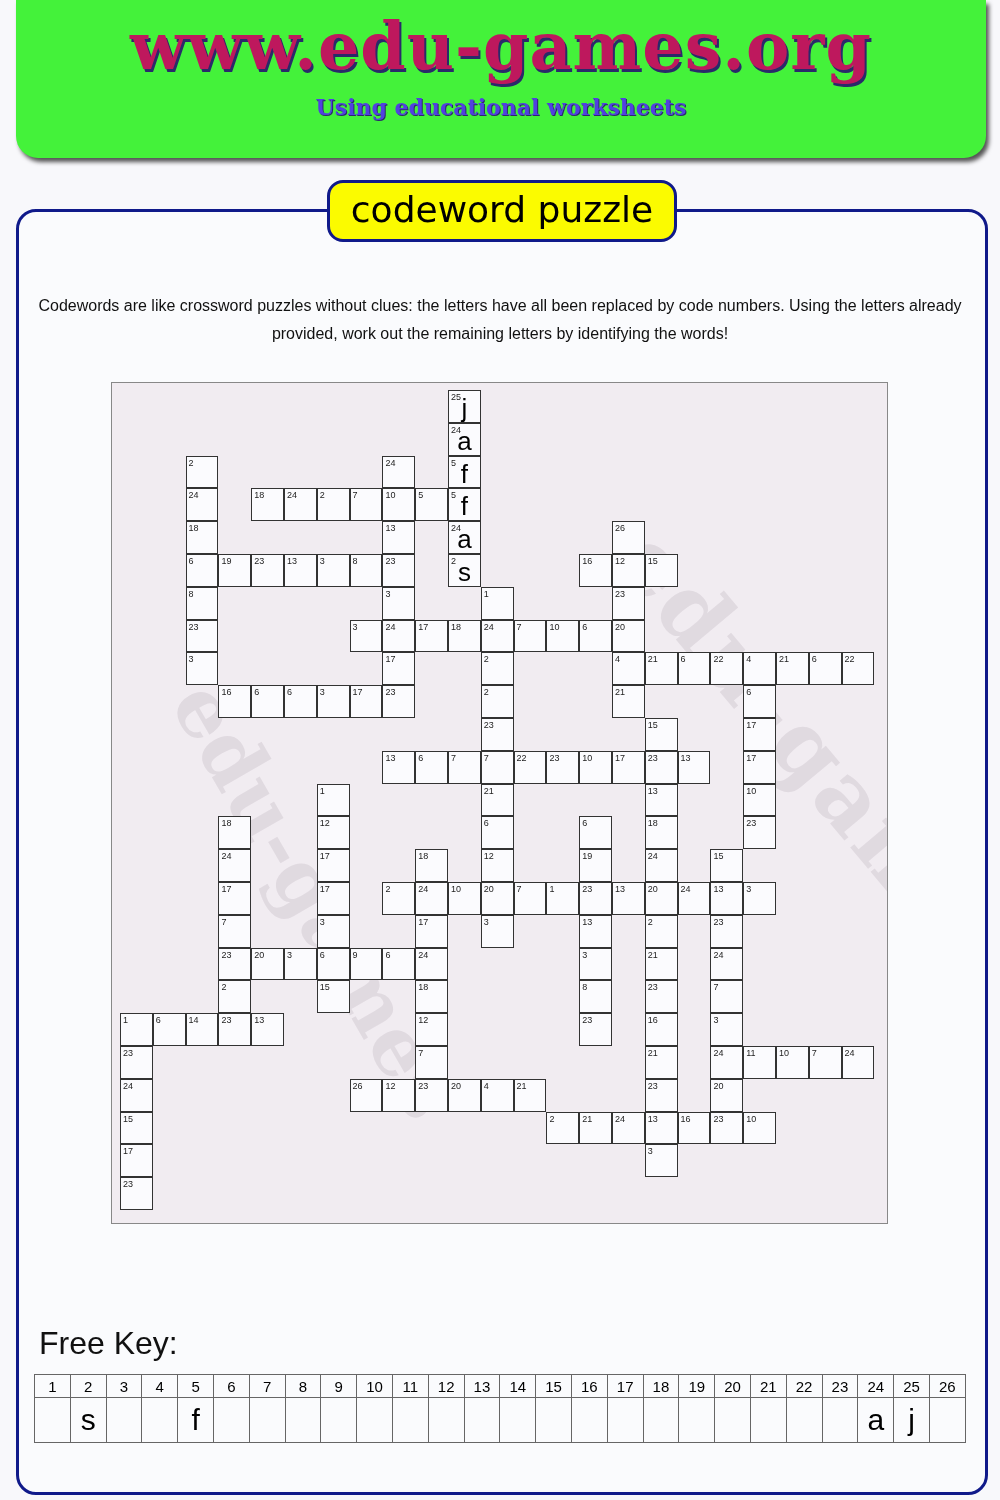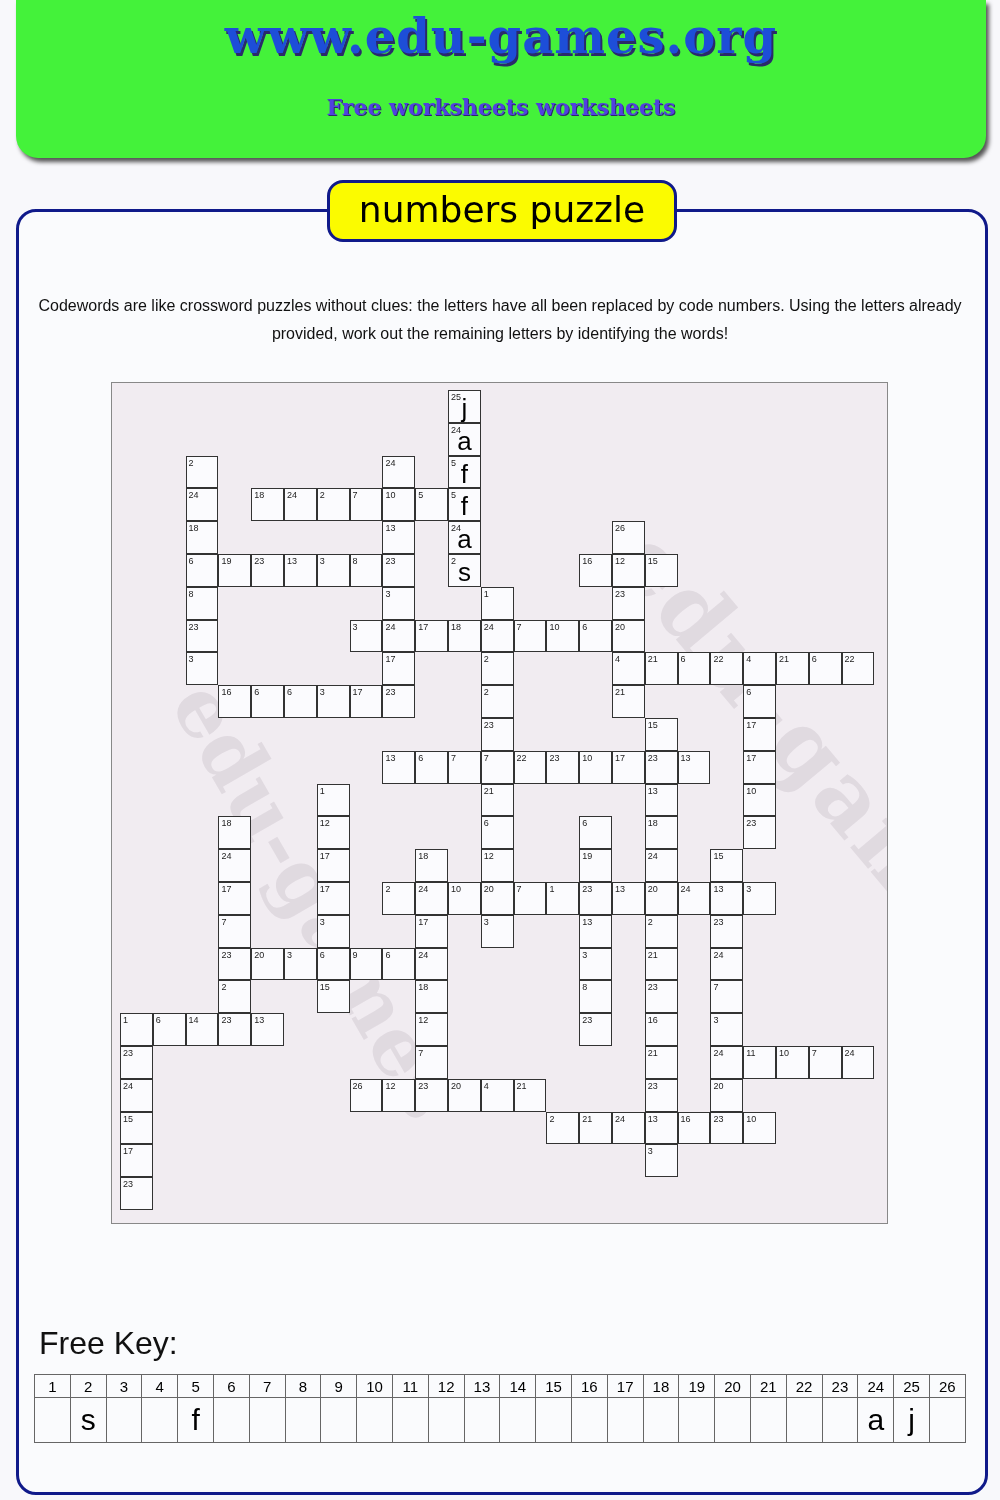--- a/index.html
+++ b/index.html
@@ -1,18 +1,18 @@
 <!DOCTYPE html>
 <html><head>
 <meta charset="utf-8">
 <style>
   html, body { margin:0; padding:0; }
   body { width:1000px; height:1500px; background:#f8f8fb; position:relative; overflow:hidden; font-family:"Liberation Sans", sans-serif; }
   .header { position:absolute; left:16px; top:0; width:970px; height:158px; background:#44f23a; border-radius:0 0 22px 22px; box-shadow:3px 4px 4px #555; }
-  .site-title { position:absolute; left:0; right:0; top:8px; text-align:center; font-family:"DejaVu Serif", serif; font-weight:bold; font-size:48px; color:#1d4ed8; text-shadow:2px 3px 0 #2a2a6a; letter-spacing:1px; }
+  .site-title { position:absolute; left:0; right:0; top:8px; text-align:center; font-family:"DejaVu Serif", serif; font-weight:bold; font-size:65px; color:#be185d; text-shadow:2px 3px 0 #2a2a6a; letter-spacing:1px; }
   .site-sub { position:absolute; left:0; right:0; top:94px; text-align:center; font-family:"DejaVu Serif", serif; font-weight:bold; font-size:22px; color:#5141e0; text-shadow:1px 1px 0 #2a2a6a; }
   .frame { position:absolute; left:16px; top:209px; width:966px; height:1280px; border:3px solid #101a8a; border-radius:20px; background:#fafbfd; }
   .pill { position:absolute; left:327px; top:180px; width:344px; height:56px; background:#fbfb00; border:3px solid #101a8a; border-radius:16px; text-align:center; line-height:54px; font-family:"DejaVu Sans", sans-serif; font-size:36px; color:#000; z-index:3; }
   .instructions { position:absolute; left:30px; top:292px; width:940px; text-align:center; font-size:16px; line-height:28px; color:#111; }
   .grid-box { position:absolute; left:111px; top:382px; width:775px; height:840px; border:1px solid #888; background:#f1ecf1; overflow:hidden; }
   .watermark { position:absolute; font-family:"DejaVu Serif", serif; font-size:90px; color:#ddd6dd; font-weight:bold; transform:rotate(50deg); left:420px; top:330px; letter-spacing:4px; white-space:nowrap; opacity:0.8; }
   .watermark2 { position:absolute; font-family:"DejaVu Serif", serif; font-size:80px; color:#ddd6dd; font-weight:bold; transform:rotate(60deg); left:-40px; top:470px; white-space:nowrap; opacity:0.8; }
   .cell { position:absolute; width:32.8px; height:32.8px; box-sizing:border-box; border:1px solid #333; background:#fbfbfe; }
   .cell .num { position:absolute; left:2px; top:1px; font-size:9px; color:#222; }
   .cell .let { position:absolute; left:0; right:0; top:2px; text-align:center; font-size:26px; color:#000; line-height:30px; }
@@ -20,25 +20,25 @@
   .key-table { position:absolute; left:34px; top:1374px; border-collapse:collapse; }
   .key-table td { border:1px solid #666; width:34.8px; text-align:center; padding:0; }
   .key-table tr.nums td { height:22px; font-size:15px; }
   .key-table tr.lets td { height:44px; font-size:30px; }
 </style>
 </head>
 <body>
 
 <div class="header">
   <div class="site-title">www.edu-games.org</div>
-  <div class="site-sub">Free worksheets worksheets</div>
+  <div class="site-sub">Using educational worksheets</div>
 </div>
 
 <div class="frame"></div>
-<div class="pill">numbers puzzle</div>
+<div class="pill">codeword puzzle</div>
 
 <div class="instructions">Codewords are like crossword puzzles without clues: the letters have all been replaced by code numbers. Using the letters already provided, work out the remaining letters by identifying the words!</div>
 
 <div class="grid-box" id="grid">
   <div class="watermark">edu-games</div>
   <div class="watermark2">edu-games</div>
 <div class="cell" style="left: 336px; top: 7px;">
       <span class="num">25</span>
       <span class="let">j</span>
     </div>

